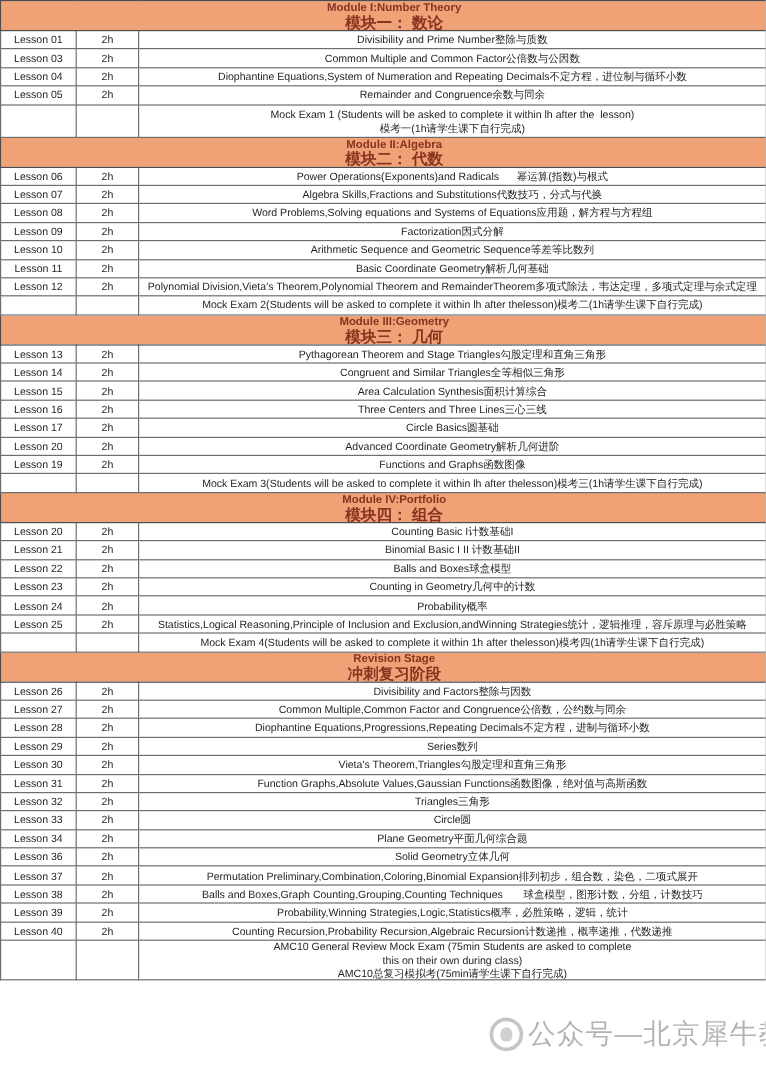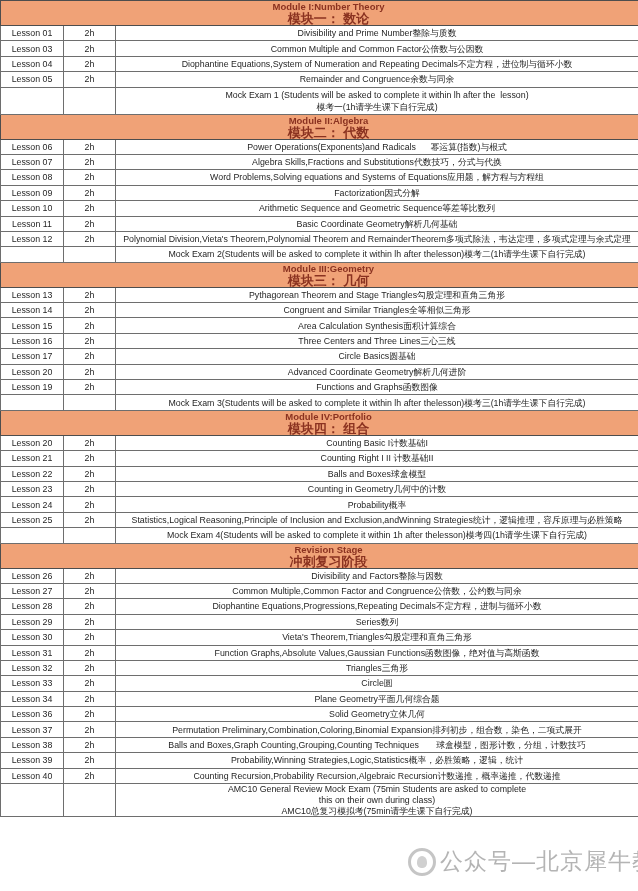--- a/index.html
+++ b/index.html
@@ -156,21 +156,21 @@
           <td colspan="3"><div class="t-en">Module IV:Portfolio</div><div class="t-zh">模块四： 组合</div></td>
         </tr>
         <tr class="lesson-row">
           <td>Lesson 20</td>
           <td>2h</td>
           <td>Counting Basic I计数基础I</td>
         </tr>
         <tr class="lesson-row">
           <td>Lesson 21</td>
           <td>2h</td>
-          <td>Counting Right I II 计数基础II</td>
+          <td>Binomial Basic I II 计数基础II</td>
         </tr>
         <tr class="lesson-row">
           <td>Lesson 22</td>
           <td>2h</td>
           <td>Balls and Boxes球盒模型</td>
         </tr>
         <tr class="lesson-row">
           <td>Lesson 23</td>
           <td>2h</td>
           <td>Counting in Geometry几何中的计数</td>

